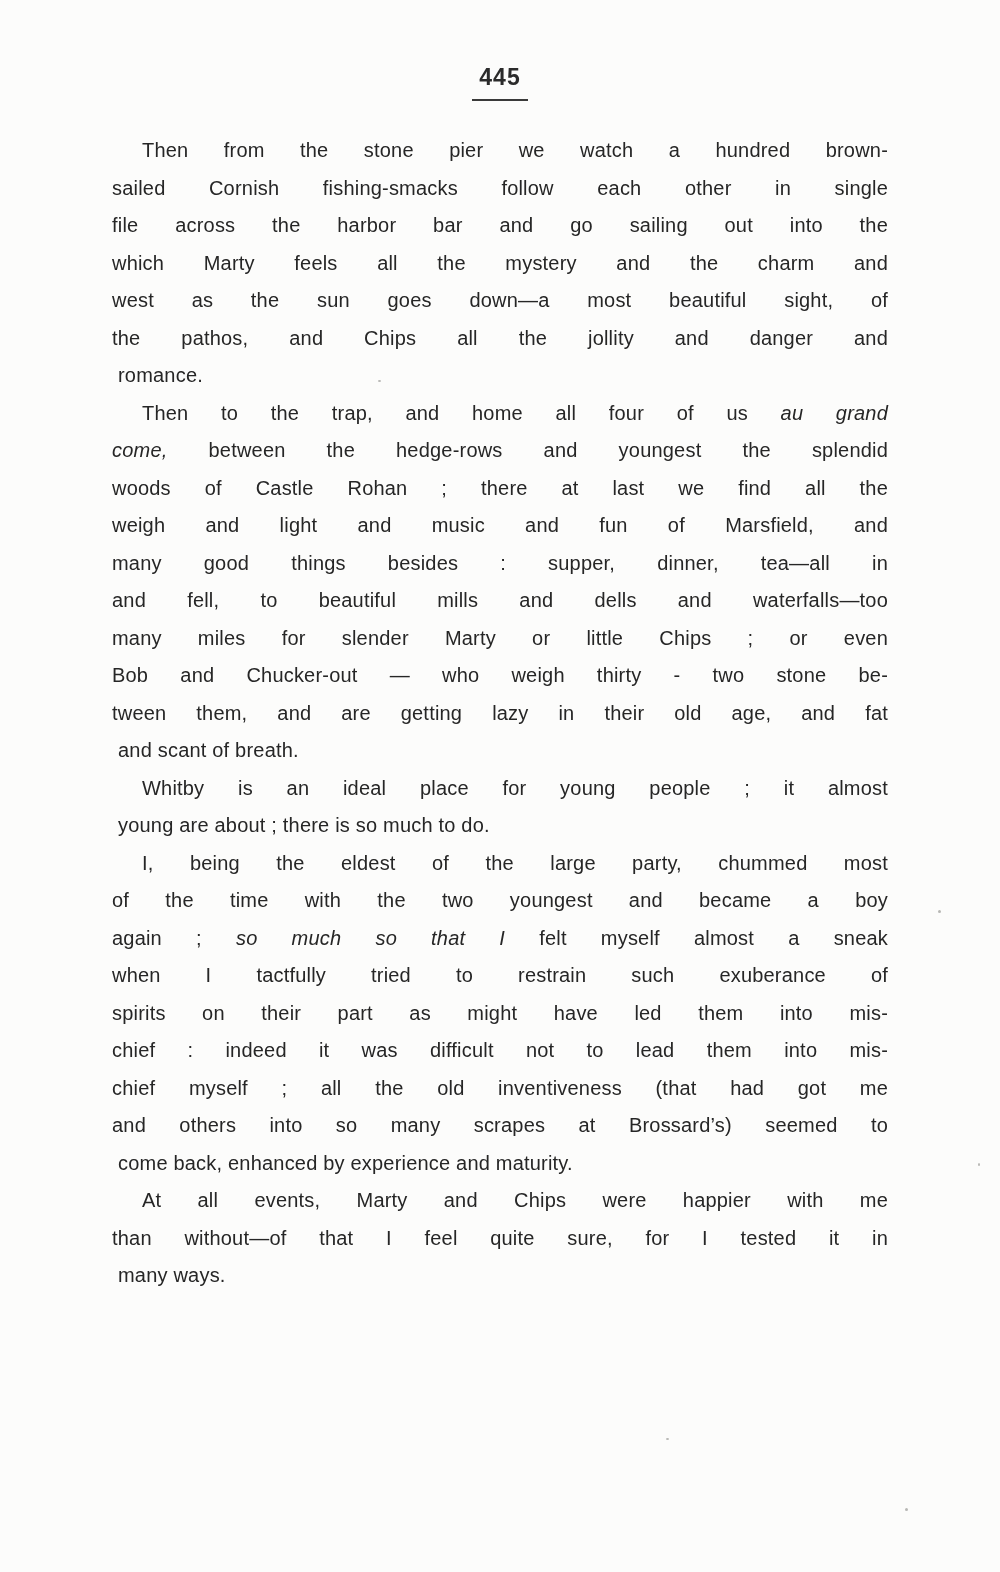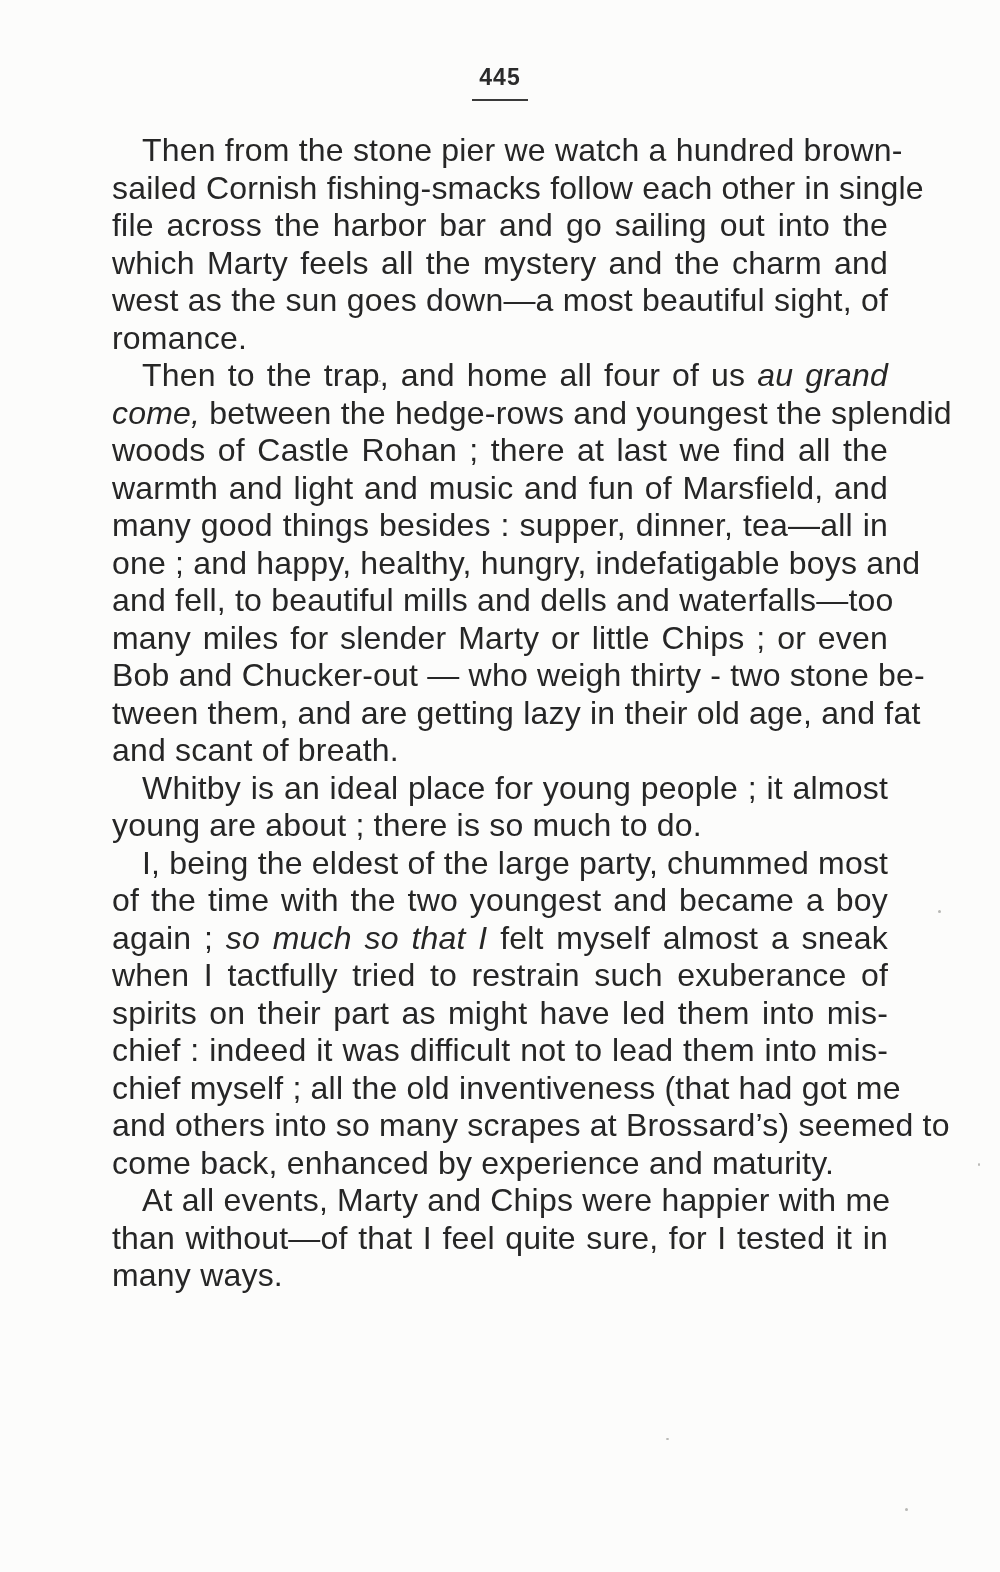--- a/index.html
+++ b/index.html
@@ -33,37 +33,38 @@
     width: 56px;
     height: 2px;
     background: #3a3a3a;
     margin: 8px auto 0 auto;
   }
   .text-block {
     position: absolute;
     left: 112px;
     top: 132px;
     width: 776px;
-    font-size: 32px;
+    font-size: 20px;
     line-height: 37.5px;
     letter-spacing: 0.2px;
   }
   .paragraph { margin: 0; padding: 0; }
   .line {
     text-align: justify;
     text-align-last: justify;
     -moz-text-align-last: justify;
     white-space: nowrap;
     overflow: visible;
     height: 37.5px;
   }
   .line.indent { padding-left: 30px; }
   .line.last {
     text-align: left;
     text-align-last: left;
+    margin-left: 6px;
     -moz-text-align-last: left;
   }
   .italic { font-style: italic; }
   .scan-artifact {
     position: absolute;
     background: #9a9a96;
     border-radius: 50%;
     opacity: 0.7;
   }
 </style>
@@ -77,29 +78,29 @@
     <div class="header-rule"></div>
   </div>
 
   <div class="text-block">
       <div class="paragraph">
         <div class="line indent"><span>Then from the stone pier we watch a hundred brown-</span></div>
         <div class="line"><span>sailed Cornish fishing-smacks follow each other in single</span></div>
         <div class="line"><span>file across the harbor bar and go sailing out into the</span></div>
         <div class="line"><span>which Marty feels all the mystery and the charm and</span></div>
         <div class="line"><span>west as the sun goes down—a most beautiful sight, of</span></div>
+        <div class="line"><span>the pathos, and Chips all the jollity and danger and</span></div>
         <div class="line last"><span>romance.</span></div>
       </div>
       <div class="paragraph">
         <div class="line indent"><span>Then to the trap, and home all four of us </span><span class="italic">au grand</span></div>
         <div class="line"><span class="italic">come,</span><span> between the hedge-rows and youngest the splendid</span></div>
         <div class="line"><span>woods of Castle Rohan ; there at last we find all the</span></div>
-        <div class="line"><span>warmth and light and music and fun of Marsfield, and</span></div>
+        <div class="line"><span>weigh and light and music and fun of Marsfield, and</span></div>
         <div class="line"><span>many good things besides : supper, dinner, tea—all in</span></div>
-        <div class="line"><span>one ; and happy, healthy, hungry, indefatigable boys and</span></div>
         <div class="line"><span>and fell, to beautiful mills and dells and waterfalls—too</span></div>
         <div class="line"><span>many miles for slender Marty or little Chips ; or even</span></div>
         <div class="line"><span>Bob and Chucker-out — who weigh thirty - two stone be-</span></div>
         <div class="line"><span>tween them, and are getting lazy in their old age, and fat</span></div>
         <div class="line last"><span>and scant of breath.</span></div>
       </div>
       <div class="paragraph">
         <div class="line indent"><span>Whitby is an ideal place for young people ; it almost</span></div>
         <div class="line last"><span>young are about ; there is so much to do.</span></div>
       </div>

